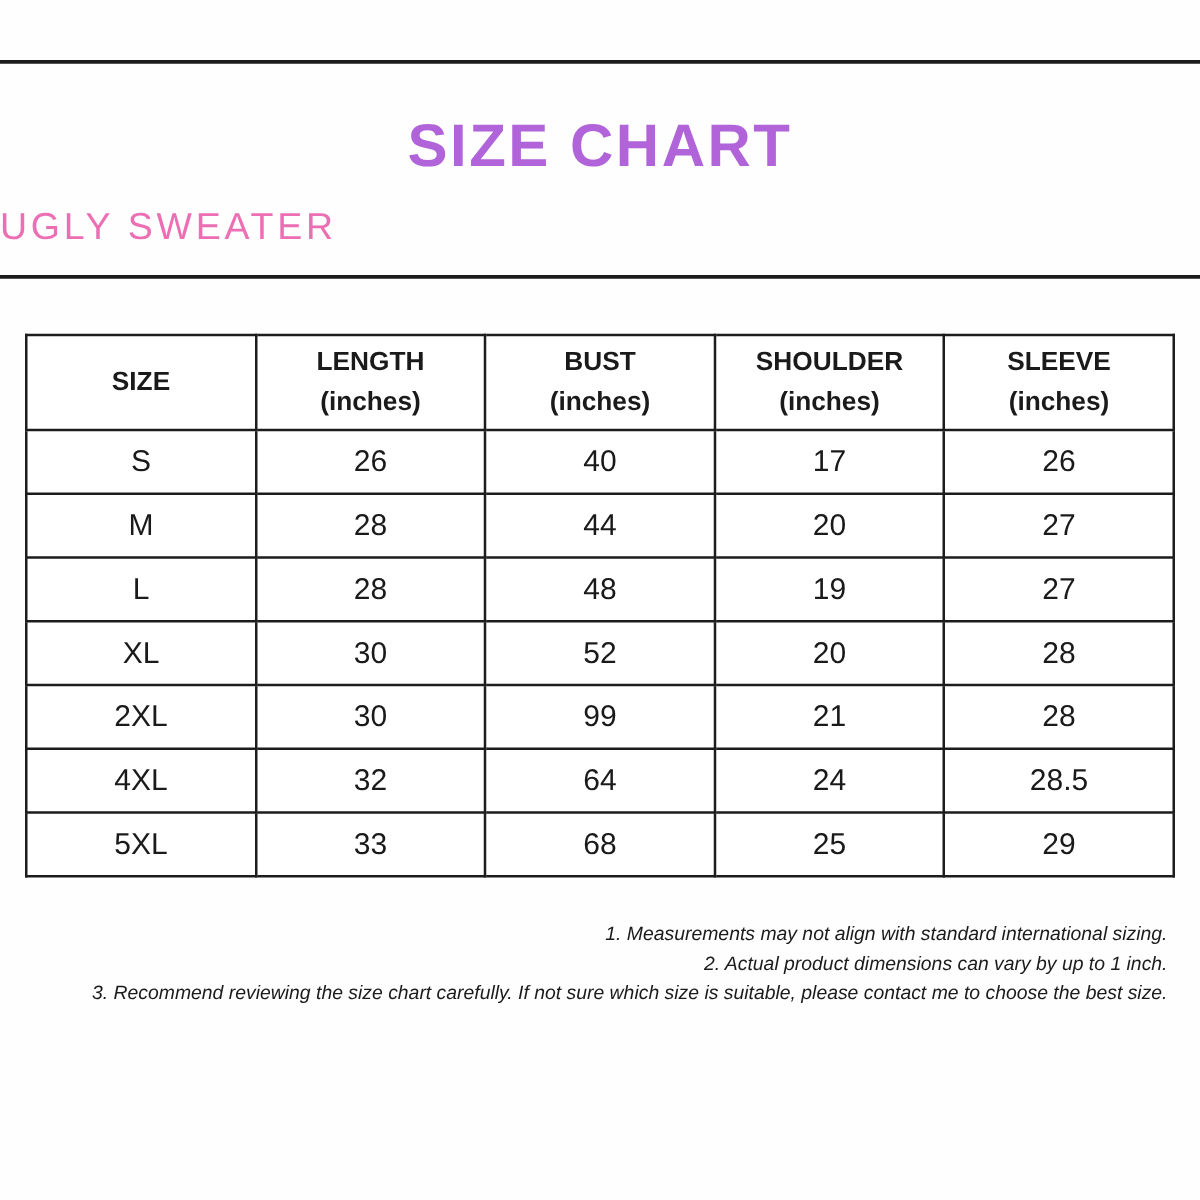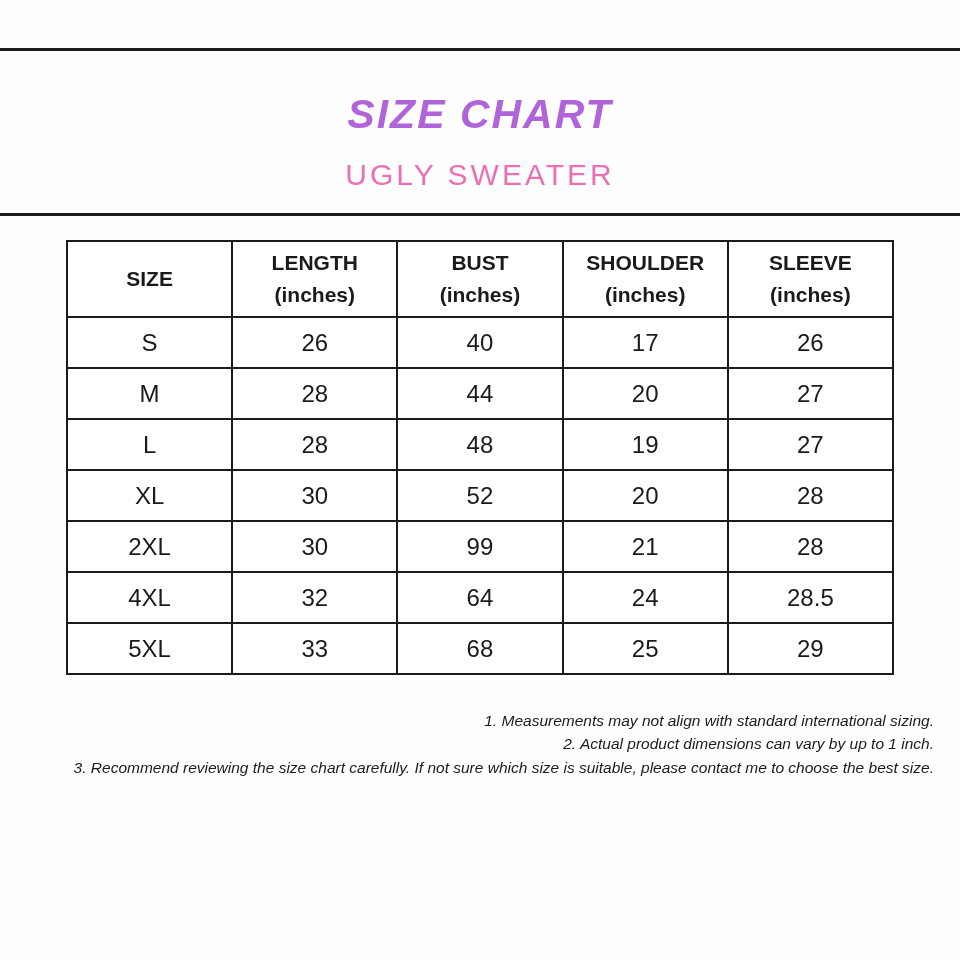--- a/index.html
+++ b/index.html
@@ -24,38 +24,37 @@
   .rule {
     height: 3px;
     background: var(--color-rule);
     width: 100%;
   }
   .rule-top { margin-top: 48px; }
   .rule-mid { margin-top: 21px; }
   .title {
     margin-top: 42px;
     text-align: center;
-    font-size: 41px;
+    font-size: 48px;
     font-weight: 800;
     letter-spacing: 2px;
     line-height: 1.05;
     color: var(--color-title);
-    font-style: italic;
   }
   .subtitle {
     margin-top: 22px;
-    text-align: center;
+    text-align: left;
     font-size: 30px;
     font-weight: 300;
     letter-spacing: 3px;
     color: var(--color-subtitle);
   }
   table.size-table {
-    width: 828px;
-    margin: 24px auto 0 auto;
+    width: 920px;
+    margin: 44px auto 0 auto;
     border-collapse: collapse;
     table-layout: fixed;
   }
   .size-table th, .size-table td {
     border: 2px solid var(--color-border);
     text-align: center;
     vertical-align: middle;
     background: #fff;
   }
   .size-table th {

